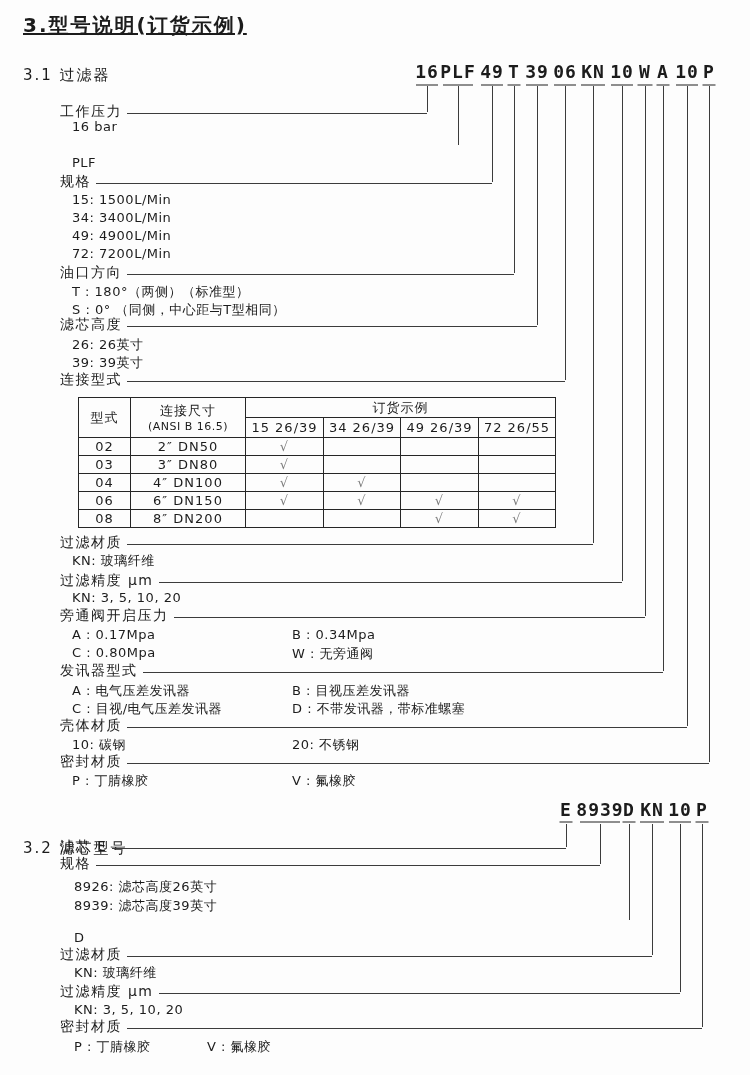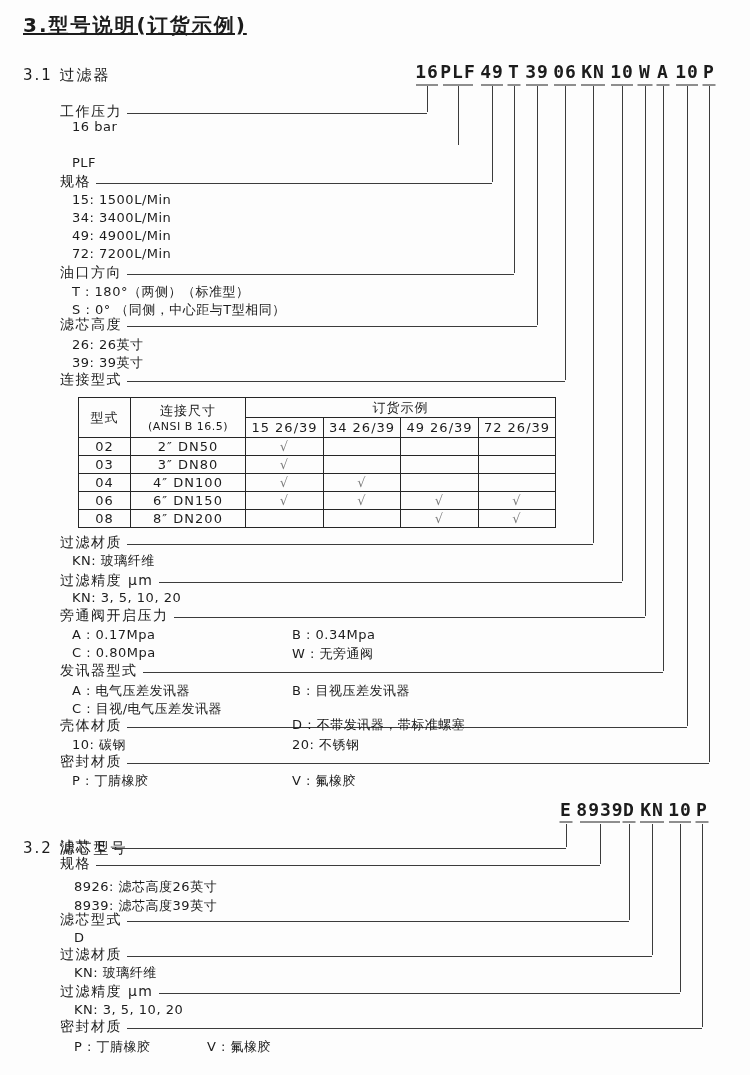--- a/index.html
+++ b/index.html
@@ -126,21 +126,21 @@
   <div class="sub" style="left:72px;top:354px;">39: 39英寸</div>
   <div class="sub" style="left:72px;top:552px;">KN: 玻璃纤维</div>
   <div class="sub" style="left:72px;top:590px;">KN: 3, 5, 10, 20</div>
   <div class="sub" style="left:72px;top:627px;">A : 0.17Mpa</div>
   <div class="sub" style="left:292px;top:627px;">B : 0.34Mpa</div>
   <div class="sub" style="left:72px;top:645px;">C : 0.80Mpa</div>
   <div class="sub" style="left:292px;top:645px;">W : 无旁通阀</div>
   <div class="sub" style="left:72px;top:682px;">A : 电气压差发讯器</div>
   <div class="sub" style="left:292px;top:682px;">B : 目视压差发讯器</div>
   <div class="sub" style="left:72px;top:700px;">C : 目视/电气压差发讯器</div>
-  <div class="sub" style="left:292px;top:700px;margin-top:16px;">D : 不带发讯器，带标准螺塞</div>
+  <div class="sub" style="left:292px;top:700px;">D : 不带发讯器，带标准螺塞</div>
   <div class="sub" style="left:72px;top:736px;">10: 碳钢</div>
   <div class="sub" style="left:292px;top:736px;">20: 不锈钢</div>
   <div class="sub" style="left:72px;top:772px;">P : 丁腈橡胶</div>
   <div class="sub" style="left:292px;top:772px;">V : 氟橡胶</div>
 
   <table class="spec-table" style="left:78px;top:397px;width:477px;">
     <colgroup>
         <col style="width:52px">
         <col style="width:115px">
         <col style="width:78px">
@@ -151,21 +151,21 @@
     <tbody>
         <tr style="height:20px;">
       <td rowspan="2">型式</td>
       <td rowspan="2"><span>连接尺寸</span><span class="conn2">(ANSI B 16.5)</span></td>
       <td colspan="4">订货示例</td>
     </tr>
     <tr style="height:20px;">
       <td>15 26/39</td>
       <td>34 26/39</td>
       <td>49 26/39</td>
-      <td>72 26/39</td>
+      <td>72 26/55</td>
     </tr>
     <tr style="height:18px;">
       <td>02</td>
       <td>2″ DN50</td>
       <td class="check">√</td>
       <td class="check"></td>
       <td class="check"></td>
       <td class="check"></td>
     </tr>
     <tr style="height:18px;">
@@ -225,24 +225,20 @@
   <div class="vline" style="left:652px;top:824px;height:131px;"></div>
   <div class="vline" style="left:680px;top:824px;height:168px;"></div>
   <div class="vline" style="left:702px;top:824px;height:203px;"></div>
 
   <div class="leader" style="left:60px;top:838px;width:506px;">
     <span class="txt">滤芯 E</span>
       <i class="ln"></i>
   </div>
   <div class="leader" style="left:60px;top:855px;width:540px;">
     <span class="txt">规格</span>
-      <i class="ln"></i>
-  </div>
-  <div class="leader" style="left:60px;top:911px;width:569px;">
-    <span class="txt">滤芯型式</span>
       <i class="ln"></i>
   </div>
   <div class="leader" style="left:60px;top:946px;width:592px;">
     <span class="txt">过滤材质</span>
       <i class="ln"></i>
   </div>
   <div class="leader" style="left:60px;top:983px;width:620px;">
     <span class="txt">过滤精度 μm</span>
       <i class="ln"></i>
   </div>

